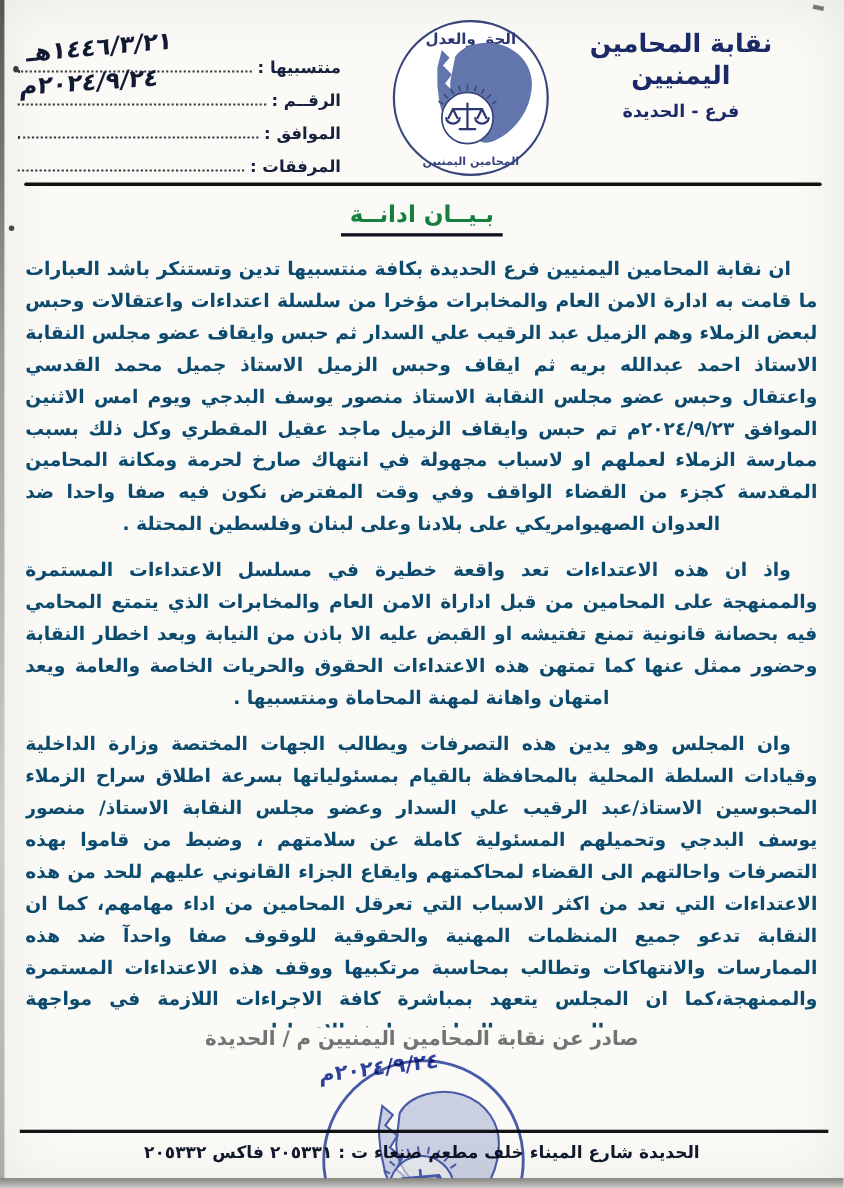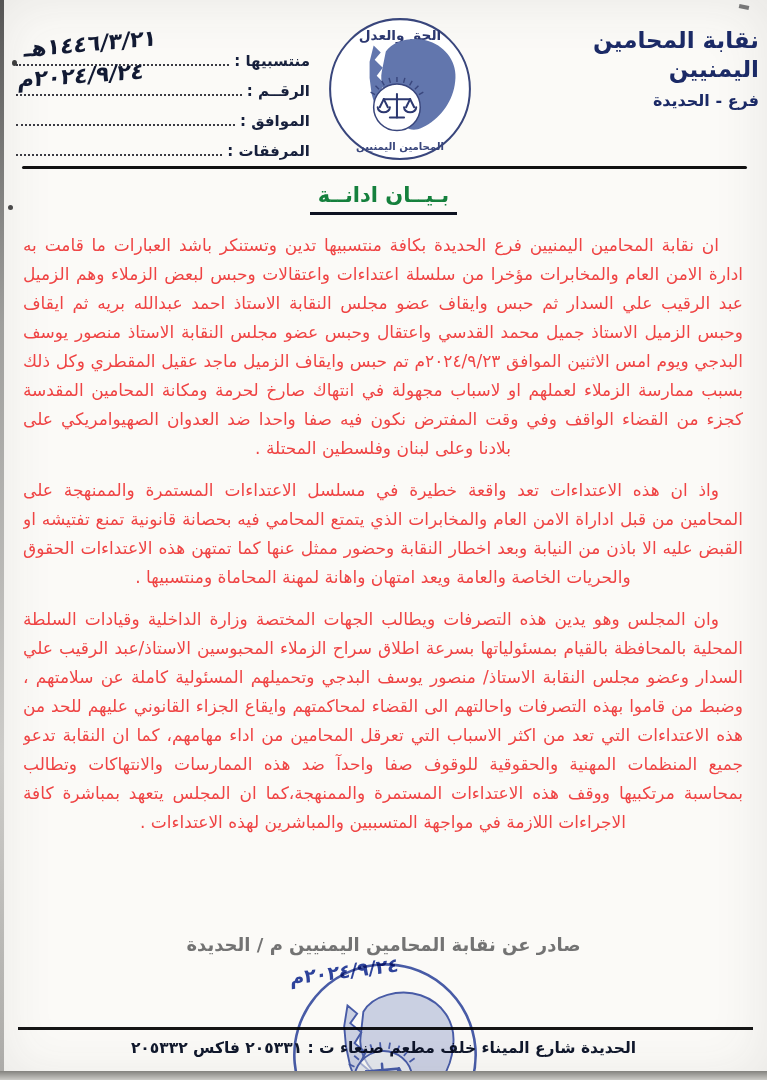--- a/index.html
+++ b/index.html
@@ -5,25 +5,25 @@
   * { margin:0; padding:0; box-sizing:border-box; }
   html,body { background:#e8e8e6; }
   body { font-family:"DejaVu Sans", sans-serif; }
   .page {
     position:relative; width:767px; height:1080px; margin:0 auto;
     background:#fbfaf7; overflow:hidden; direction:rtl;
     box-shadow: inset 0 0 55px rgba(60,60,55,0.10);
   }
 
   
-  .org-block { position:absolute; top:26px; right:8px; width:256px; }
+  .org-block { position:absolute; top:26px; right:20px; width:256px; text-align:center; }
   .org-name  { font-size:23px; font-weight:bold; color:#1b2a66; line-height:1.25; }
   .org-branch{ font-size:16px; font-weight:bold; color:#1b2a66; margin-top:7px; }
 
-  .logo { position:absolute; top:8px; left:323px; width:154px; height:156px; }
+  .logo { position:absolute; top:8px; left:351px; width:154px; height:156px; }
   .logo svg { width:100%; height:100%; }
 
   .fields { position:absolute; top:40px; left:14px; width:296px; direction:rtl; }
   .field-row { display:flex; align-items:flex-end; height:30px; }
   .field-label { font-size:15px; font-weight:bold; color:#17203c; white-space:nowrap; }
   .dots { flex:1; border-bottom:2px dotted #3a3a42; margin:0 5px 4px 2px; }
   .hw { position:absolute; font-weight:bold; color:#121a33; white-space:nowrap;
         font-size:22px; letter-spacing:1px; }
   .hw1 { top:-9px; left:10px; transform:rotate(-5deg) skewX(-8deg); }
   .hw2 { top:23px; left:4px;  transform:rotate(-4deg) skewX(-9deg); }
@@ -31,21 +31,21 @@
   .header-rule { position:absolute; top:166px; left:22px; right:20px; height:3px;
                  background:#111; border-radius:2px; }
 
   
   .title-wrap { position:absolute; top:183px; left:0; right:0; text-align:center; }
   .title { display:inline-block; font-size:21px; font-weight:bold; color:#15803d;
            border-bottom:3px solid #0e1322; padding:0 8px 5px; letter-spacing:1px; }
 
   
   .body { position:absolute; top:231px; right:24px; left:23px; bottom:146px; overflow:hidden; }
-  .body p { font-size:17px; line-height:29px; font-weight:normal; color:#ef4444;
+  .body p { font-size:17px; line-height:29px; font-weight:bold; color:#0c4a6e;
             text-align:justify; text-align-last:center; text-indent:24px;
             margin-bottom:13px; }
 
   
   .issued { position:absolute; top:934px; left:0; right:0; text-align:center;
             font-size:18px; font-weight:bold; color:#737373; z-index:1; }
 
   .stamp { position:absolute; left:286px; top:956px; width:198px; height:198px;
            z-index:3; transform:rotate(-5deg); mix-blend-mode:multiply; opacity:.93; }
   .stamp svg { width:100%; height:100%; }

